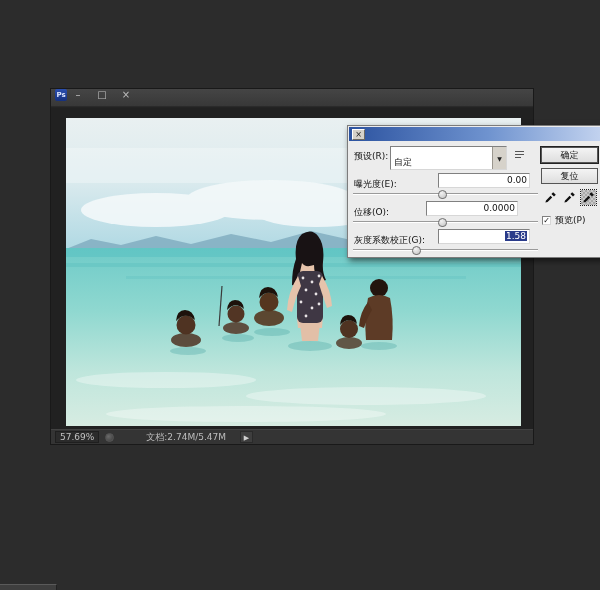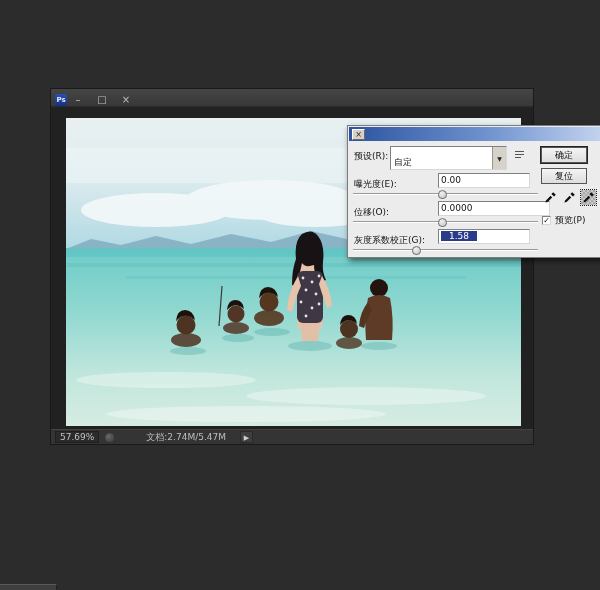--- a/index.html
+++ b/index.html
@@ -10,21 +10,21 @@
   }
   
   .doc-window {
     position: absolute; left: 50px; top: 88px; width: 484px; height: 357px;
     background: #232323; border: 1px solid #191919;
   }
   .doc-titlebar {
     position: absolute; left: 0; top: 0; right: 0; height: 18px;
     background: linear-gradient(#454545, #383838);
     border-bottom: 1px solid #2a2a2a;
-    display: flex; align-items: flex-end; padding: 0 4px;
+    display: flex; align-items: flex-start; padding: 0 4px;
   }
   .ps-icon {
     width: 12px; height: 12px; margin-right: 4px; border-radius: 2px;
     background: linear-gradient(#2b4fb0, #15307e);
     color: #dfe8ff; font-size: 7px; font-weight: bold;
     display: flex; align-items: center; justify-content: center;
     flex: 0 0 auto;
   }
   .doc-title {
     color: #c9c9c9; font-size: 9px; white-space: nowrap; overflow: hidden;
@@ -75,43 +75,43 @@
   .dlg-title { color: #fff; font-weight: bold; font-size: 9px; flex: 1; letter-spacing: 1px; }
   .dlg-close {
     width: 13px; height: 11px; background: #d6d2ca;
     border: 1px solid; border-color: #fff #6d6a63 #6d6a63 #fff;
     font-size: 8px; line-height: 9px; text-align: center; color: #222;
   }
   .dlg-label { position: absolute; white-space: nowrap; }
   .field-input {
     position: absolute; height: 15px; background: #fff;
     border: 1px solid; border-color: #808080 #d7d7d7 #d7d7d7 #808080;
-    font-size: 9px; padding: 1px 2px; line-height: 11px;
-  }
-  .sel-text { background: #2a3b8a; color: #fff; padding: 0 8px; }
+    font-size: 9px; padding: 1px 2px; line-height: 11px; text-align: right;
+  }
+  .sel-text { background: #2a3b8a; color: #fff; padding: 0 1px; }
   .preset-select {
     position: absolute; left: 42px; top: 20px; width: 117px; height: 24px;
     background: #fff; border: 1px solid; border-color: #808080 #d7d7d7 #d7d7d7 #808080;
     display: flex; align-items: flex-end;
   }
   .preset-value { flex: 1; padding-left: 3px; font-size: 9px; }
   .dd-btn {
     width: 14px; height: 100%; background: #d6d2ca;
     border-left: 1px solid #9a968e; font-size: 6px; color: #222;
     display: flex; align-items: center; justify-content: center;
   }
   .preset-opts {
     position: absolute; left: 166px; top: 23px; width: 12px; height: 10px;
     background:
       linear-gradient(#555, #555) 1px 2px / 9px 1px no-repeat,
       linear-gradient(#555, #555) 1px 5px / 9px 1px no-repeat,
       linear-gradient(#555, #555) 1px 8px / 6px 1px no-repeat;
   }
   .dlg-btn {
-    position: absolute; left: 193px; width: 46px; height: 16px;
+    position: absolute; left: 193px; width: 57px; height: 16px;
     background: linear-gradient(#f4f4f4, #dedede);
     border: 1px solid #555; text-align: center; font-size: 9px; line-height: 14px;
   }
   .dlg-btn.default { box-shadow: 0 0 0 1px #222; }
   .slider { position: absolute; left: 5px; width: 185px; height: 9px; }
   .slider .track {
     position: absolute; left: 0; right: 0; top: 3px; height: 2px;
     background: #9a9a9a; border-bottom: 1px solid #fff;
   }
   .slider .thumb {
@@ -271,21 +271,21 @@
   <div class="dlg-label" style="left:6px; top:52px;">曝光度(E):</div>
   <div class="field-input" style="left:90px; top:47px; width:92px;">
     <span>0.00</span>
   </div>
   <div class="slider" style="top:64px;">
     <div class="track"></div>
     <div class="thumb" style="left:48%;"></div>
   </div>
 
   <div class="dlg-label" style="left:6px; top:80px;">位移(O):</div>
-  <div class="field-input" style="left:90px; top:75px; width:112px;">
+  <div class="field-input" style="left:78px; top:75px; width:92px;">
     <span>0.0000</span>
   </div>
   <div class="slider" style="top:92px;">
     <div class="track"></div>
     <div class="thumb" style="left:48%;"></div>
   </div>
 
   <div class="dlg-label" style="left:6px; top:108px;">灰度系数校正(G):</div>
   <div class="field-input" style="left:90px; top:103px; width:92px;">
     <span class="sel-text">1.58</span>

